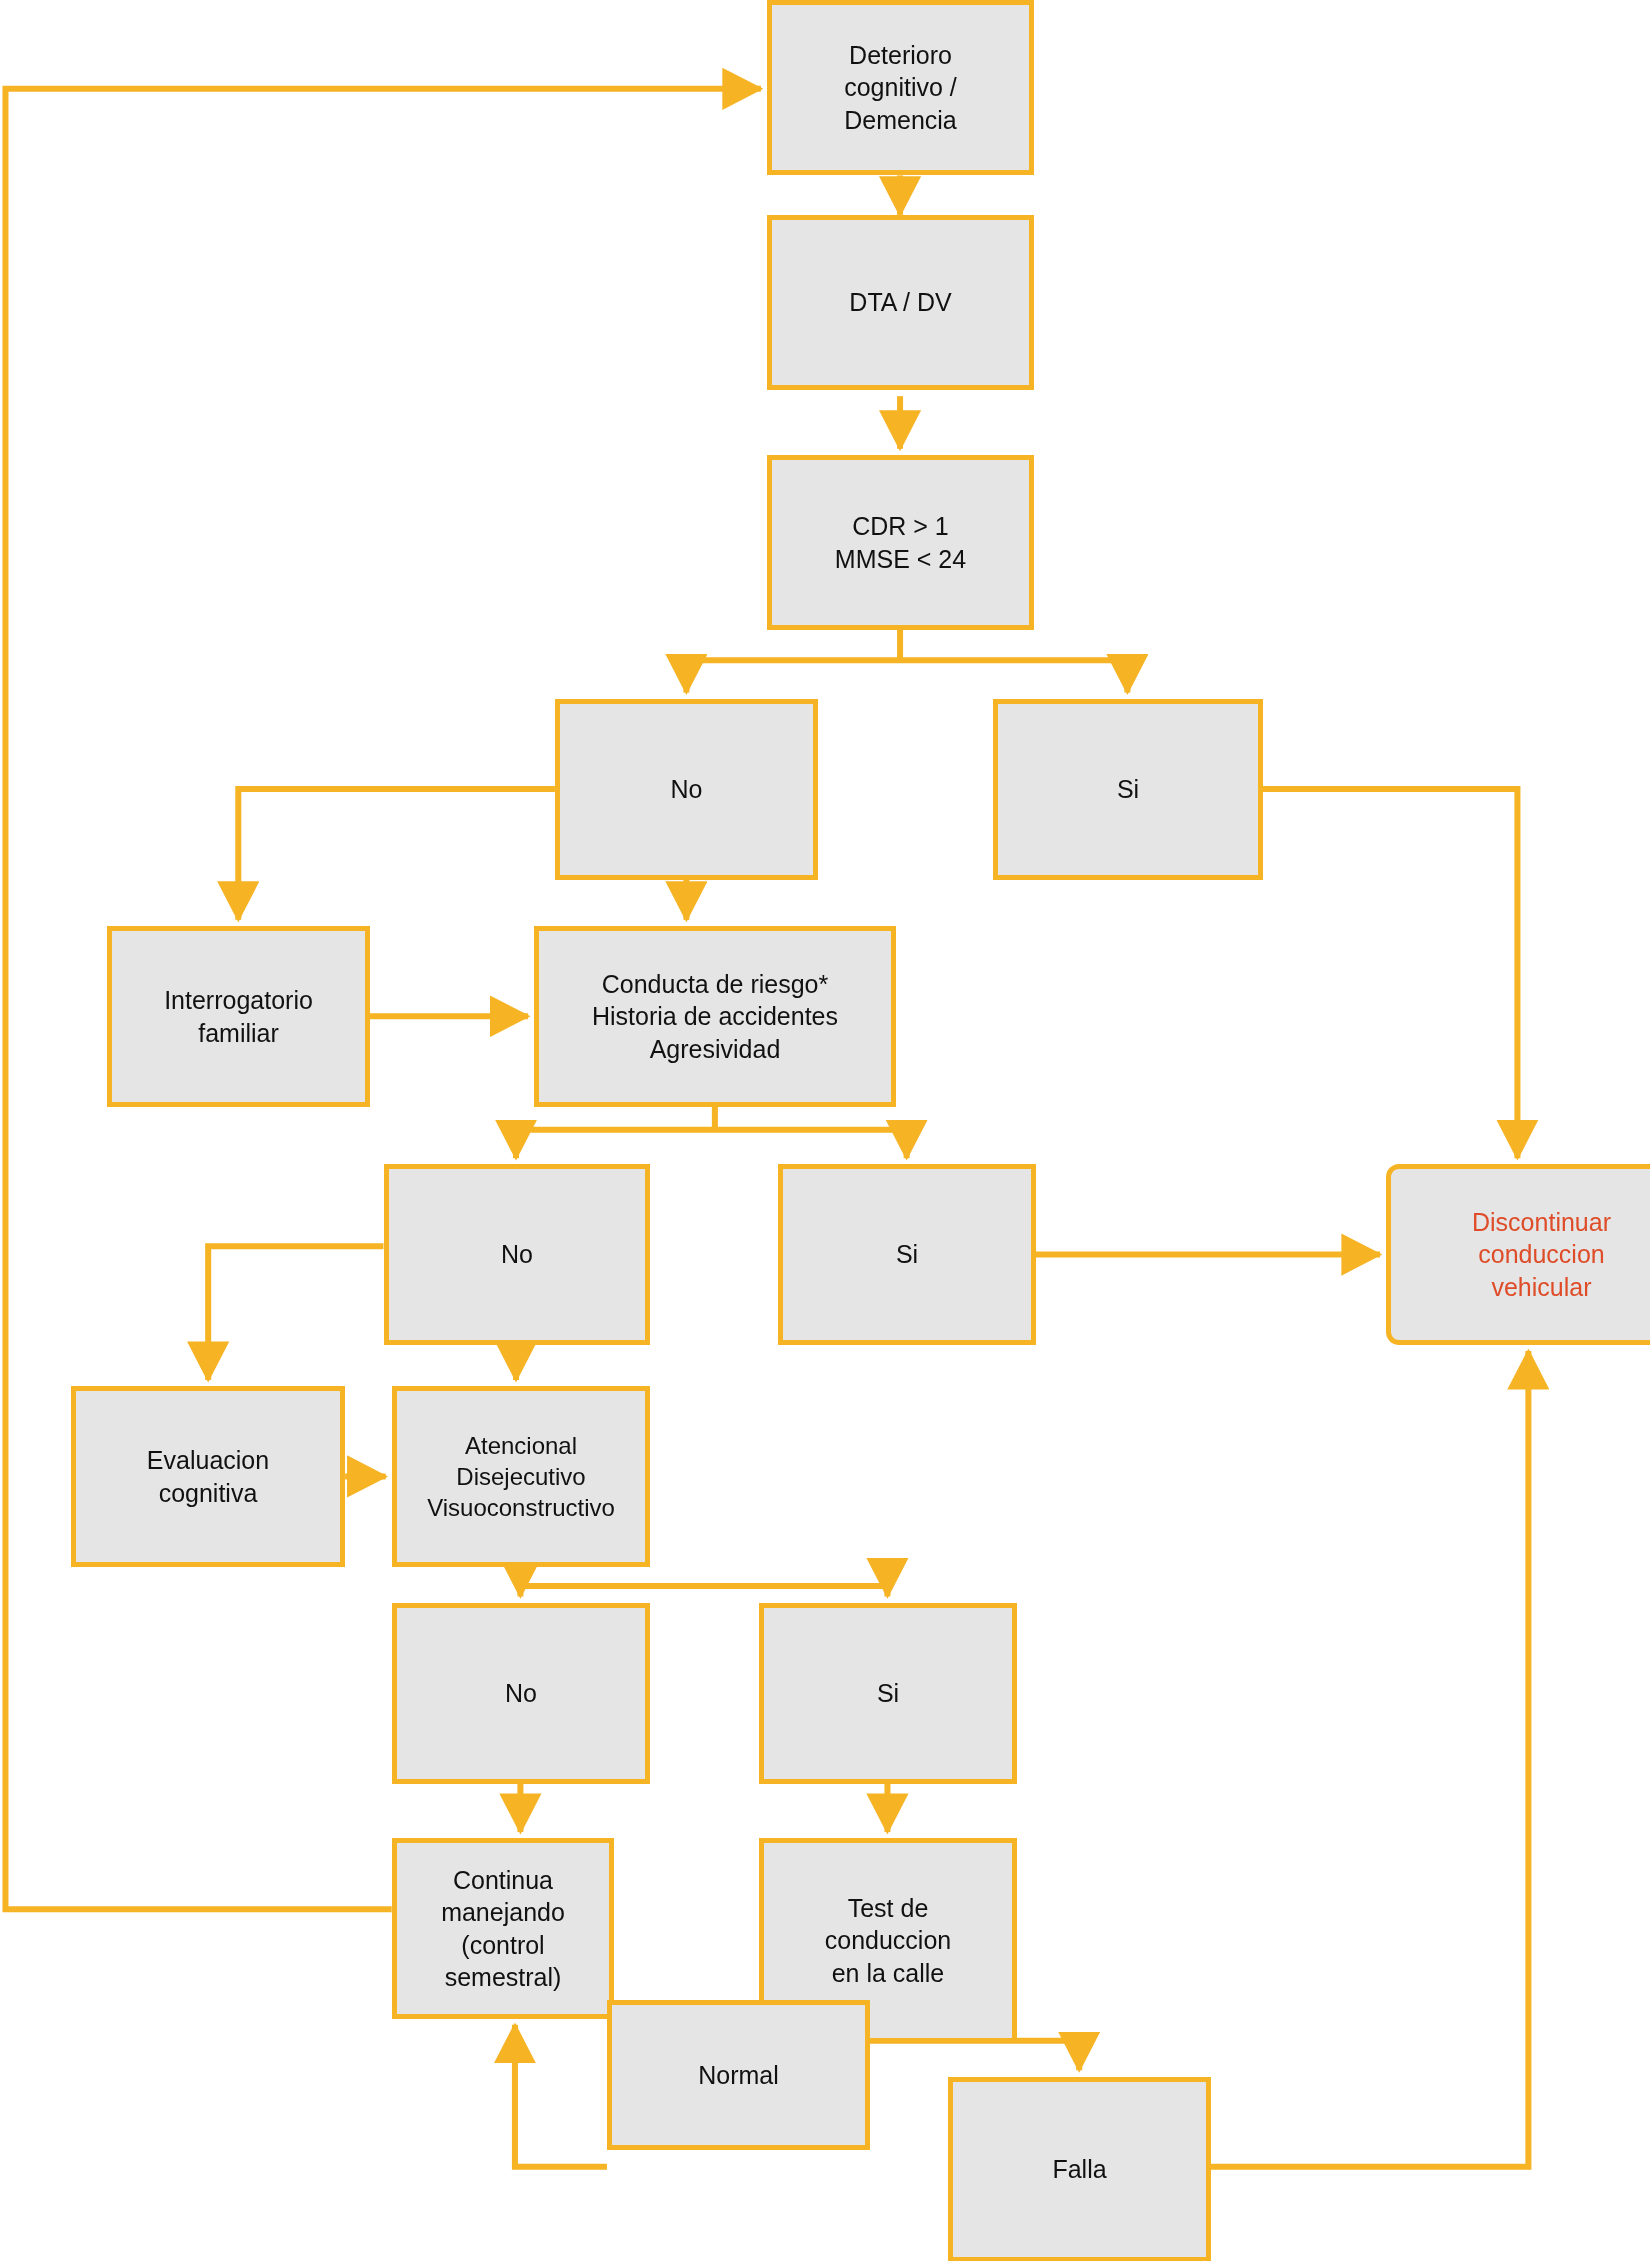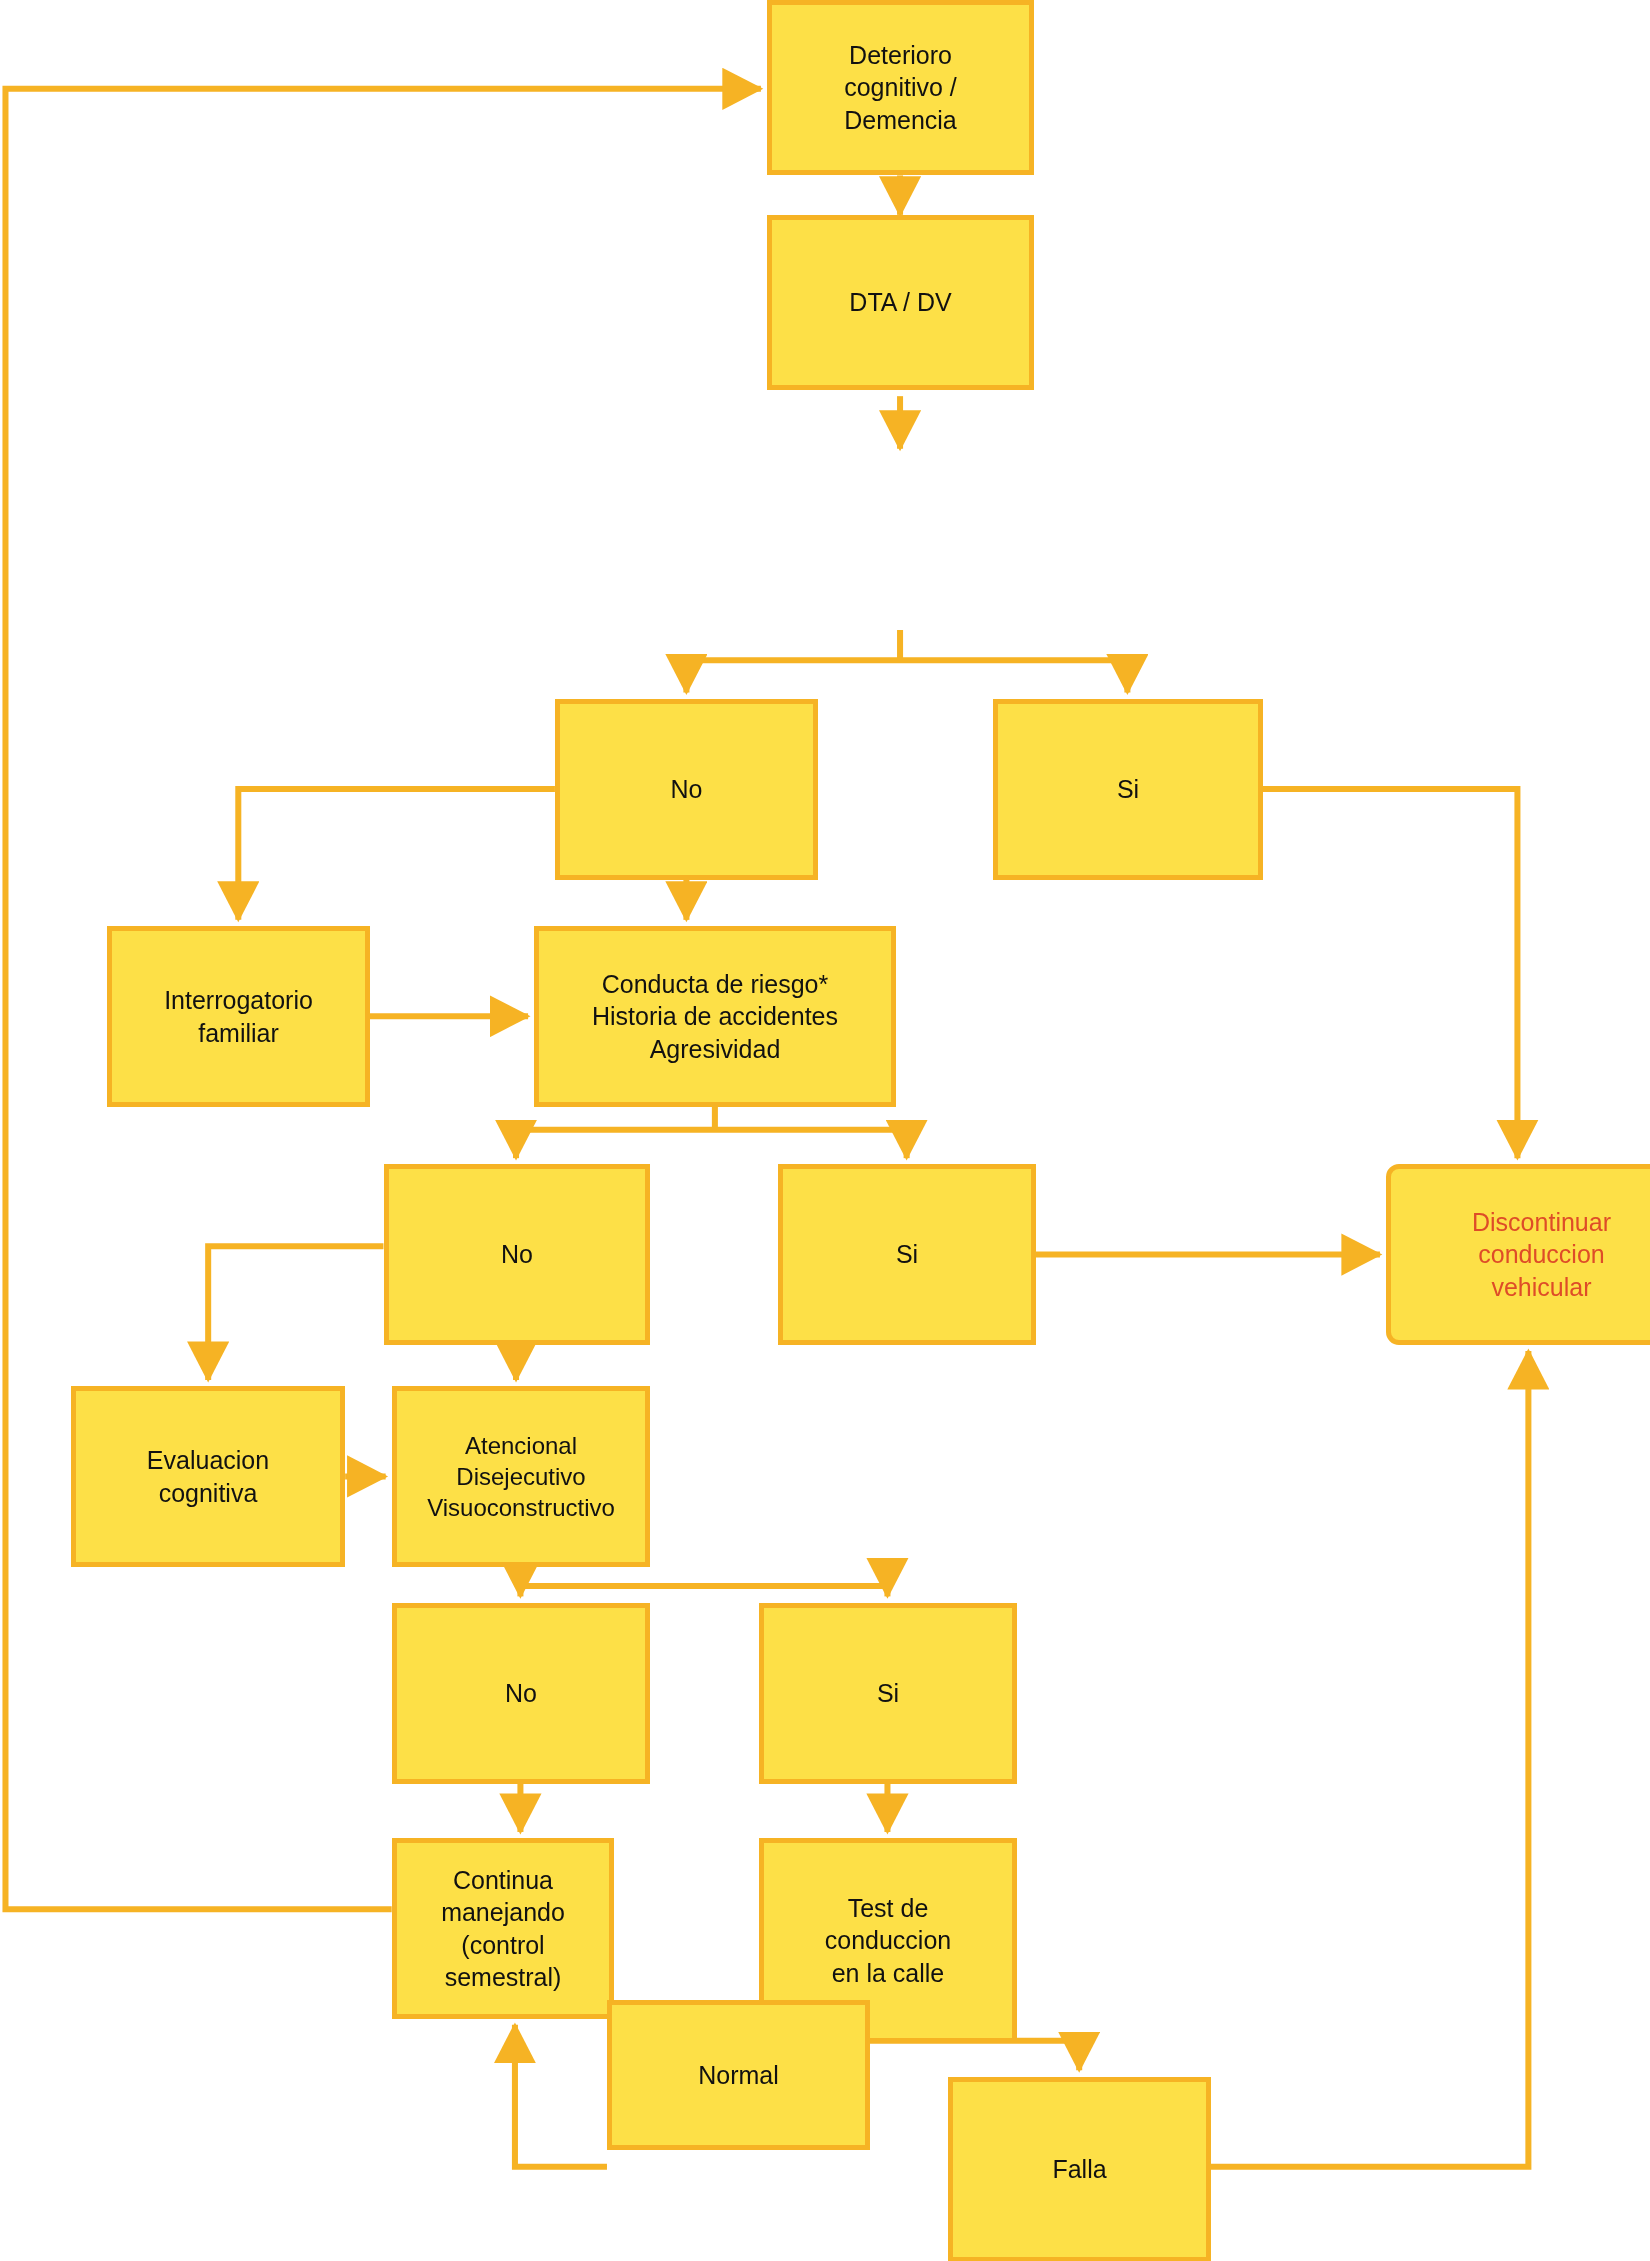--- a/index.html
+++ b/index.html
@@ -13,21 +13,21 @@
   }
   svg#wires{
     position:absolute;
     left:0;top:0;
     width:1650px;height:2261px;
     pointer-events:none;
   }
   .node{
     position:absolute;
     box-sizing:border-box;
-    background:#fde047;
+    background:#e5e5e5;
     border:5px solid #F6B324;
     display:flex;
     align-items:center;
     justify-content:center;
     text-align:center;
     color:#111111;
     font-size:25px;
     line-height:1.30;
     font-family:"Liberation Sans", sans-serif;
     white-space:pre-line;
@@ -104,20 +104,24 @@
   <div class="node" style="left:767px;top:0px;width:267px;height:175px;">
     <span>Deterioro
 cognitivo /
 Demencia</span>
   </div>
 
   <div class="node" style="left:767px;top:215px;width:267px;height:175px;">
     <span>DTA / DV</span>
   </div>
 
+  <div class="node" style="left:767px;top:455px;width:267px;height:175px;">
+    <span>CDR &gt; 1
+MMSE &lt; 24</span>
+  </div>
 
   <div class="node" style="left:555px;top:699px;width:263px;height:181px;">
     <span>No</span>
   </div>
 
   <div class="node" style="left:993px;top:699px;width:270px;height:181px;">
     <span>Si</span>
   </div>
 
   <div class="node" style="left:107px;top:926px;width:263px;height:181px;">

